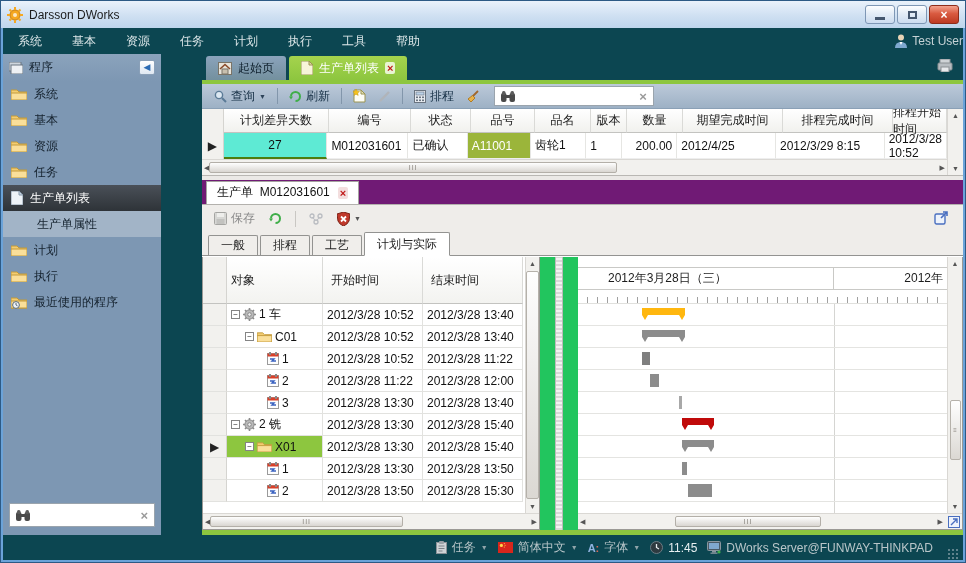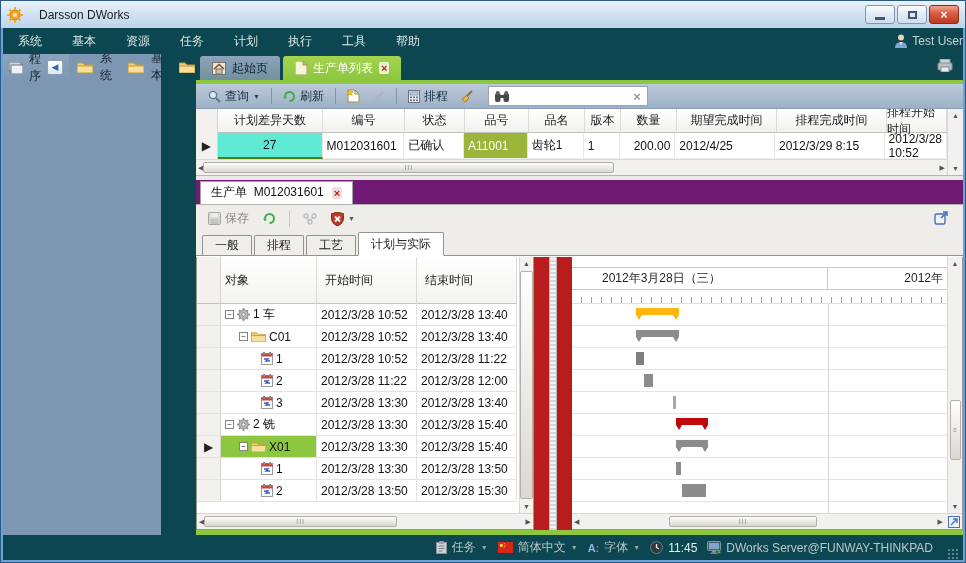--- a/index.html
+++ b/index.html
@@ -6,40 +6,40 @@
   body{font-family:"Liberation Sans","DejaVu Sans",sans-serif;font-size:12px;background:#9db6cd;}
   *{box-sizing:border-box;}
 
   .window{width:966px;height:563px;border:1px solid #2d5a85;background:#6ba3d9;
     display:flex;flex-direction:column;overflow:hidden;}
   .win-inner{flex:1;display:flex;flex-direction:column;margin:2px;margin-top:0;overflow:hidden;}
 
   
   .titlebar{height:27px;display:flex;align-items:center;padding:0 6px;
     background:linear-gradient(#eaf2fb,#cfe0f2 55%,#bed5ec);}
-  .titlebar .app-title{color:#1c1c1c;margin-left:16px;flex:1;}
+  .titlebar .app-title{color:#1c1c1c;margin-left:6px;flex:1;}
   .winbtns{display:flex;gap:2px;}
   .winbtn{width:30px;height:19px;border:1px solid #7e97b5;border-radius:3px;
     background:linear-gradient(#fdfeff,#e3ecf6 45%,#ccdcef);display:flex;align-items:center;justify-content:center;
     color:#3a4a5e;font-size:10px;line-height:1;}
   .winbtn.close{background:linear-gradient(#f3a28d,#d95a40 45%,#bd3a22);border-color:#8e2c1a;color:#fff;font-size:12px;font-weight:bold;}
   .glyph-min{width:10px;height:3px;background:#44566d;margin-top:8px;}
   .glyph-max{width:9px;height:8px;border:2px solid #44566d;}
 
   
   .menubar{height:26px;background:#0c4651;display:flex;align-items:center;color:#dce6e8;}
   .menu-item{padding:0 15px;cursor:default;}
   .menubar .spacer{flex:1;}
   .user-box{display:flex;align-items:center;gap:5px;margin-right:0;color:#c6d2d5;}
 
   
   .appbody{flex:1;display:flex;background:#0c4651;overflow:hidden;}
 
   
-  .sidebar{width:158px;background:#7d97b3;display:flex;flex-direction:row;margin-right:12px;}
+  .sidebar{width:158px;background:#7d97b3;display:flex;flex-direction:column;margin-right:18px;}
   .side-header{height:27px;display:flex;align-items:center;padding:0 6px;gap:6px;color:#15232f;
     background:linear-gradient(#8ba3bc,#7d97b3);}
   .side-header .lbl{flex:1;}
   .collapse-btn{width:16px;height:15px;background:linear-gradient(#fff,#dfe8f2);border:1px solid #8aa0b8;border-radius:2px;
     color:#2d6cb4;font-size:9px;text-align:center;line-height:13px;}
   .side-item{height:26px;display:flex;align-items:center;gap:7px;padding:0 8px;color:#14212d;}
   .side-item.selected{background:linear-gradient(#4a5058,#2e3338);color:#fff;}
   .side-item.child{background:#a2b4c7;padding-left:34px;}
   .side-search-wrap{margin:6px 6px 8px 6px;}
   .searchbox{height:24px;background:#fff;border:1px solid #9aa4ad;display:flex;align-items:center;padding:0 6px;gap:6px;}
@@ -90,21 +90,21 @@
   .subpanel{flex:1;background:#efedea;display:flex;flex-direction:column;overflow:hidden;}
   .subtabs{height:25px;display:flex;align-items:center;padding-left:4px;border-bottom:1px solid #b3b1ad;background:#701a75;}
   .subtab{background:#fff;border:1px solid #a5a3a0;border-bottom:none;height:23px;display:flex;align-items:center;gap:8px;padding:0 10px;color:#111;}
   .subtoolbar{height:27px;display:flex;align-items:center;gap:6px;padding:0 8px;color:#8a8a8a;position:relative;}
   .subtoolbar .tsep{background:#c9c7c3;}
   .popout-slot{position:absolute;right:14px;top:5px;}
   .innertabs{height:24px;display:flex;align-items:flex-end;padding-left:6px;border-bottom:1px solid #939391;}
   .itab{border:1px solid #939391;border-bottom:none;background:#f0eeeb;height:20px;padding:0 12px;display:flex;align-items:center;margin-right:2px;color:#222;border-radius:2px 2px 0 0;}
   .itab.active{background:#fff;height:24px;margin-bottom:-1px;border-bottom:1px solid #fff;}
 
-  .splitwrap{flex:1;display:flex;background:#b91c1c;overflow:hidden;border-top:1px solid #fff;gap:15px;}
+  .splitwrap{flex:1;display:flex;background:#22c55e;overflow:hidden;border-top:1px solid #fff;gap:15px;}
   
   .treepanel{width:338px;border:1px solid #9b9995;border-top:none;display:flex;flex-direction:column;background:#fff;}
   .treebody{flex:1;display:flex;overflow:hidden;}
   .treecols{flex:1;}
   .t-hrow{display:flex;height:47px;}
   .th{border-right:1px solid #dadad7;border-bottom:1px solid #c3c3c0;background:linear-gradient(#ffffff,#f3f3f0);
     display:flex;align-items:center;padding-left:8px;color:#1c1c1c;}
   .t-row{display:flex;height:22px;}
   .td{border-right:1px solid #e2e2df;border-bottom:1px solid #e2e2df;display:flex;align-items:center;padding:0 4px;color:#111;white-space:nowrap;overflow:hidden;}
   .tsel{width:24px;background:#f2f1ee;border-right:1px solid #d5d4d0;}
@@ -268,20 +268,23 @@
         <span>任务</span>
       </div>
       <div class="side-item selected">
         <span class="ico">
               <svg width="12" height="14" viewBox="0 0 12 14">
                 <path d="M0 0 L8 0 L12 4 L12 14 L0 14 Z" fill="#eef3f8" stroke="#8899aa"></path>
                 <path d="M8 0 L8 4 L12 4 Z" fill="#c6d4e2" stroke="#8899aa"></path>
               </svg>
             </span>
         <span>生产单列表</span>
+      </div>
+      <div class="side-item child">
+        <span>生产单属性</span>
       </div>
       <div class="side-item">
         <span class="ico">
               <svg width="16" height="12" viewBox="0 0 16 12">
                 <path d="M0 2 L6 2 L8 4 L16 4 L16 12 L0 12 Z" fill="#f3cd72" stroke="#c39a3b"></path>
                 <path d="M0 5 L16 5 L16 12 L0 12 Z" fill="#fadf9a" stroke="#c39a3b"></path>
               </svg>
             </span>
         <span>计划</span>
       </div>

